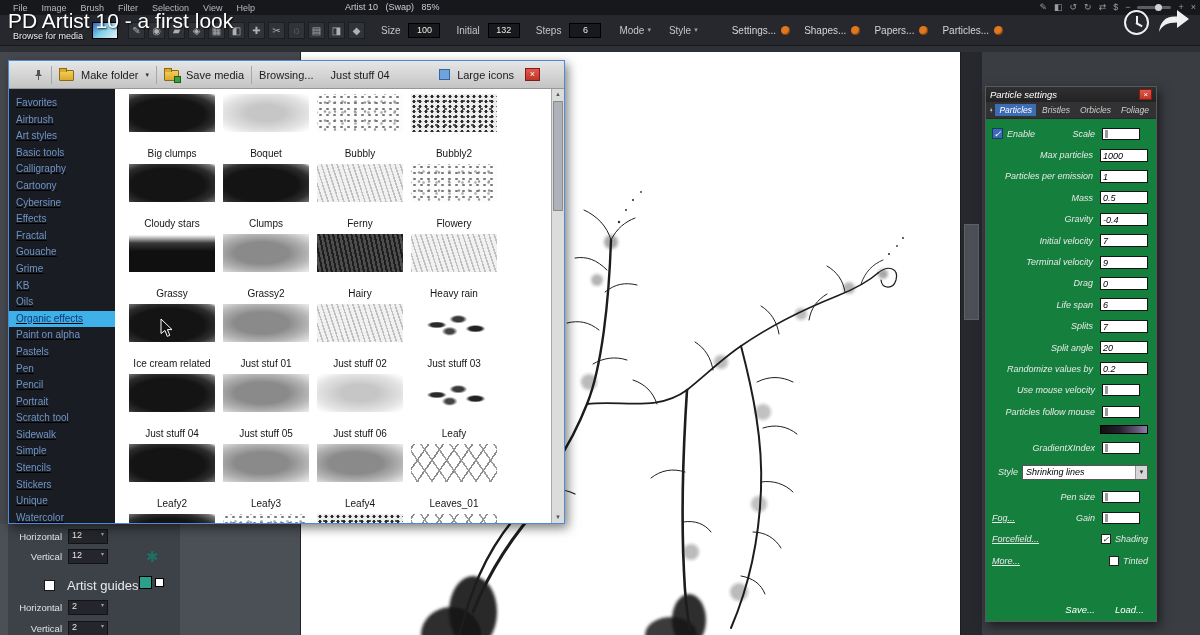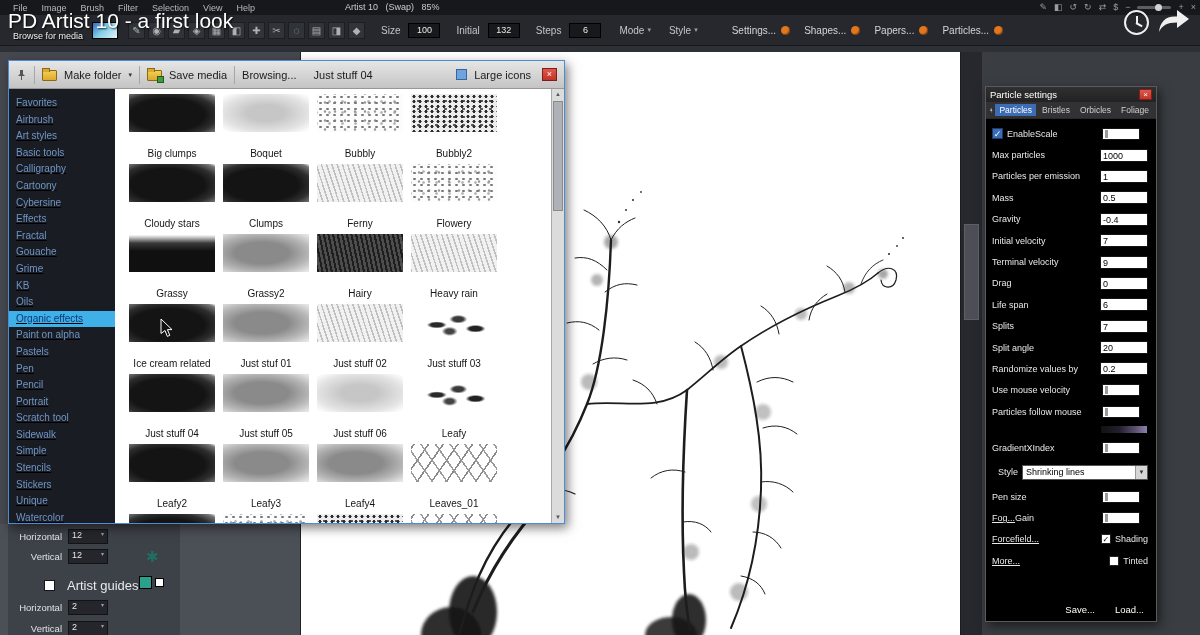--- a/index.html
+++ b/index.html
@@ -53,21 +53,21 @@
   .scrollstrip { position:absolute; left:960px; top:52px; width:22px; height:583px; background:#26282d;
     border-left:1px solid #1a1c20; z-index:1; }
   .scrollthumb { position:absolute; left:3px; top:172px; width:15px; height:96px; background:#4c4f55;
     border:1px solid #5d6066; }
 
   
   .browser { position:absolute; left:8px; top:60px; width:557px; height:464px; z-index:10;
     border:1px solid #4d8bd6; box-shadow:3px 4px 10px rgba(0,0,0,.5); display:flex; flex-direction:column;
     background:#fff; }
   .browser-header { height:28px; background:linear-gradient(#e6e6e6,#c4c4c4); border-bottom:1px solid #979797;
-    display:flex; align-items:center; padding:0 7px; gap:7px; font-size:11px; color:#1b1b1b; }
+    display:flex; align-items:center; padding:0 24px; gap:7px; font-size:11px; color:#1b1b1b; }
   .hdr-sep { width:1px; height:18px; background:#a6a6a6; }
   .folder-icon { width:15px; height:11px; background:linear-gradient(#f3cf58,#dca92c);
     border:1px solid #8a6a12; border-radius:1px; position:relative; margin-top:2px; }
   .folder-icon::before { content:""; position:absolute; top:-3px; left:-1px; width:6px; height:3px;
     background:#dca92c; border:1px solid #8a6a12; border-bottom:none; }
   .save-plus { position:absolute; right:-3px; bottom:-3px; width:7px; height:7px; background:#3f9c3f;
     border:1px solid #1d5c1d; color:#fff; font-size:6px; line-height:6px; text-align:center; }
   .hdr-caret { font-size:7px; color:#333; }
   .browsing-value { margin-left:10px; }
   .hdr-spacer { flex:1; }
@@ -130,34 +130,34 @@
     display:flex; align-items:flex-start; justify-content:space-between; padding:0 3px; }
   .gdrop .c { font-size:6px; color:#9a9da2; }
   .star-glyph { position:absolute; left:146px; top:24px; font-size:15px; color:#1f6f63; }
   .teal-swatch { position:absolute; left:139px; top:52px; width:13px; height:13px; border:1px solid #000; }
   .mini-box { position:absolute; left:155px; top:54px; width:9px; height:9px; background:#fff; border:1px solid #000; }
   .ag-row { position:absolute; left:44px; top:54px; display:flex; align-items:center; gap:12px;
     color:#e6e9ed; font-size:13px; }
   .ag-check { width:11px; height:11px; background:#fff; border:1px solid #14161a; }
 
   
-  .pp { position:absolute; left:985px; top:86px; width:172px; height:536px; background:#000000;
+  .pp { position:absolute; left:985px; top:86px; width:172px; height:536px; background:#15803d;
     border:1px solid #5a5a5c; box-shadow:3px 4px 10px rgba(0,0,0,.55); z-index:10; color:#e6e6e6;
-    font-size:9px; display:flex; flex-direction:column; }
+    font-size:9px; display:flex; flex-direction:column;font-style:italic; }
   .pp-title { height:15px; background:linear-gradient(#303032,#222); display:flex; align-items:center;
     padding:0 4px; font-size:9.5px; color:#fff; flex:0 0 auto; }
   .pp-close { margin-left:auto; width:13px; height:11px; background:linear-gradient(#e2574a,#c03527);
     border:1px solid #7d1f16; color:#fff; font-size:8px; line-height:9px; text-align:center; }
   .pp-tabs { height:17px; display:flex; align-items:center; gap:2px; padding:0 3px; background:#323234;
     border-bottom:1px solid #28282a; font-size:8.5px; flex:0 0 auto; }
   .pp-tab { padding:1px 4px; color:#cfcfcf; }
   .pp-tab.selected { background:#3c6cb4; color:#fff; }
   .pp-body { flex:1; display:flex; flex-direction:column; padding:4px 8px 6px 6px; min-height:0; }
   .prow { display:flex; align-items:center; height:21.4px; flex:0 0 auto; }
-  .plabel { flex:1; padding-right:7px; color:#e9e9e9; }
+  .plabel { flex:1; text-align:right; padding-right:7px; color:#e9e9e9; }
   .pleft { color:#e9e9e9; text-decoration:underline; }
   .pfield { width:48px; height:13px; background:#fff; color:#000; font-size:9px; line-height:12px;
     padding-left:2px; border:1px solid #141414; }
   .pslider { width:38px; height:12px; background:#fff; border:1px solid #141414; position:relative;
     margin-right:8px; }
   .pslider::after { content:""; position:absolute; left:2px; top:1px; width:3px; height:8px; background:#9a9a9a; }
   .pcheck { width:11px; height:11px; background:#3b6cb7; border:1px solid #1d3a66; color:#fff; font-size:9px;
     line-height:10px; text-align:center; margin-right:4px; }
   .pcheck2 { width:10px; height:10px; background:#fff; border:1px solid #222; color:#000; font-size:8px;
     line-height:9px; text-align:center; margin-right:4px; }

